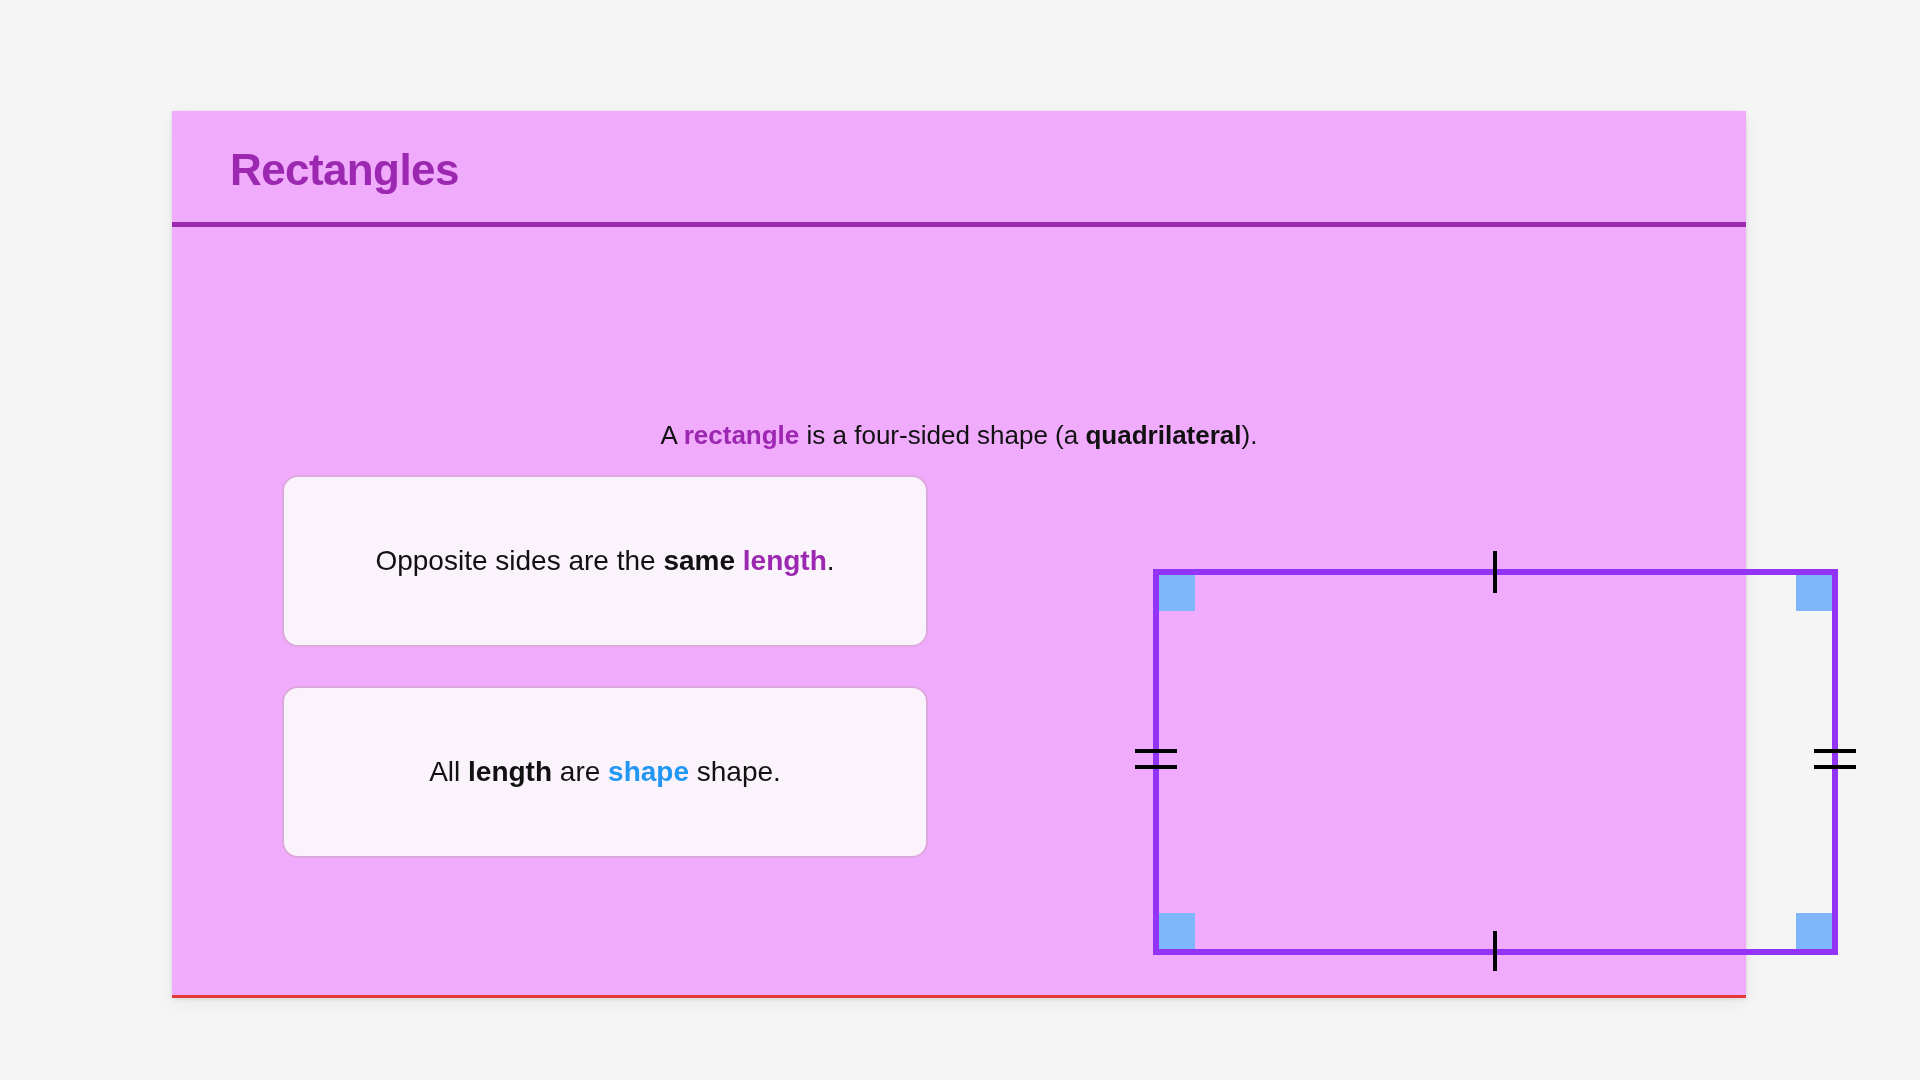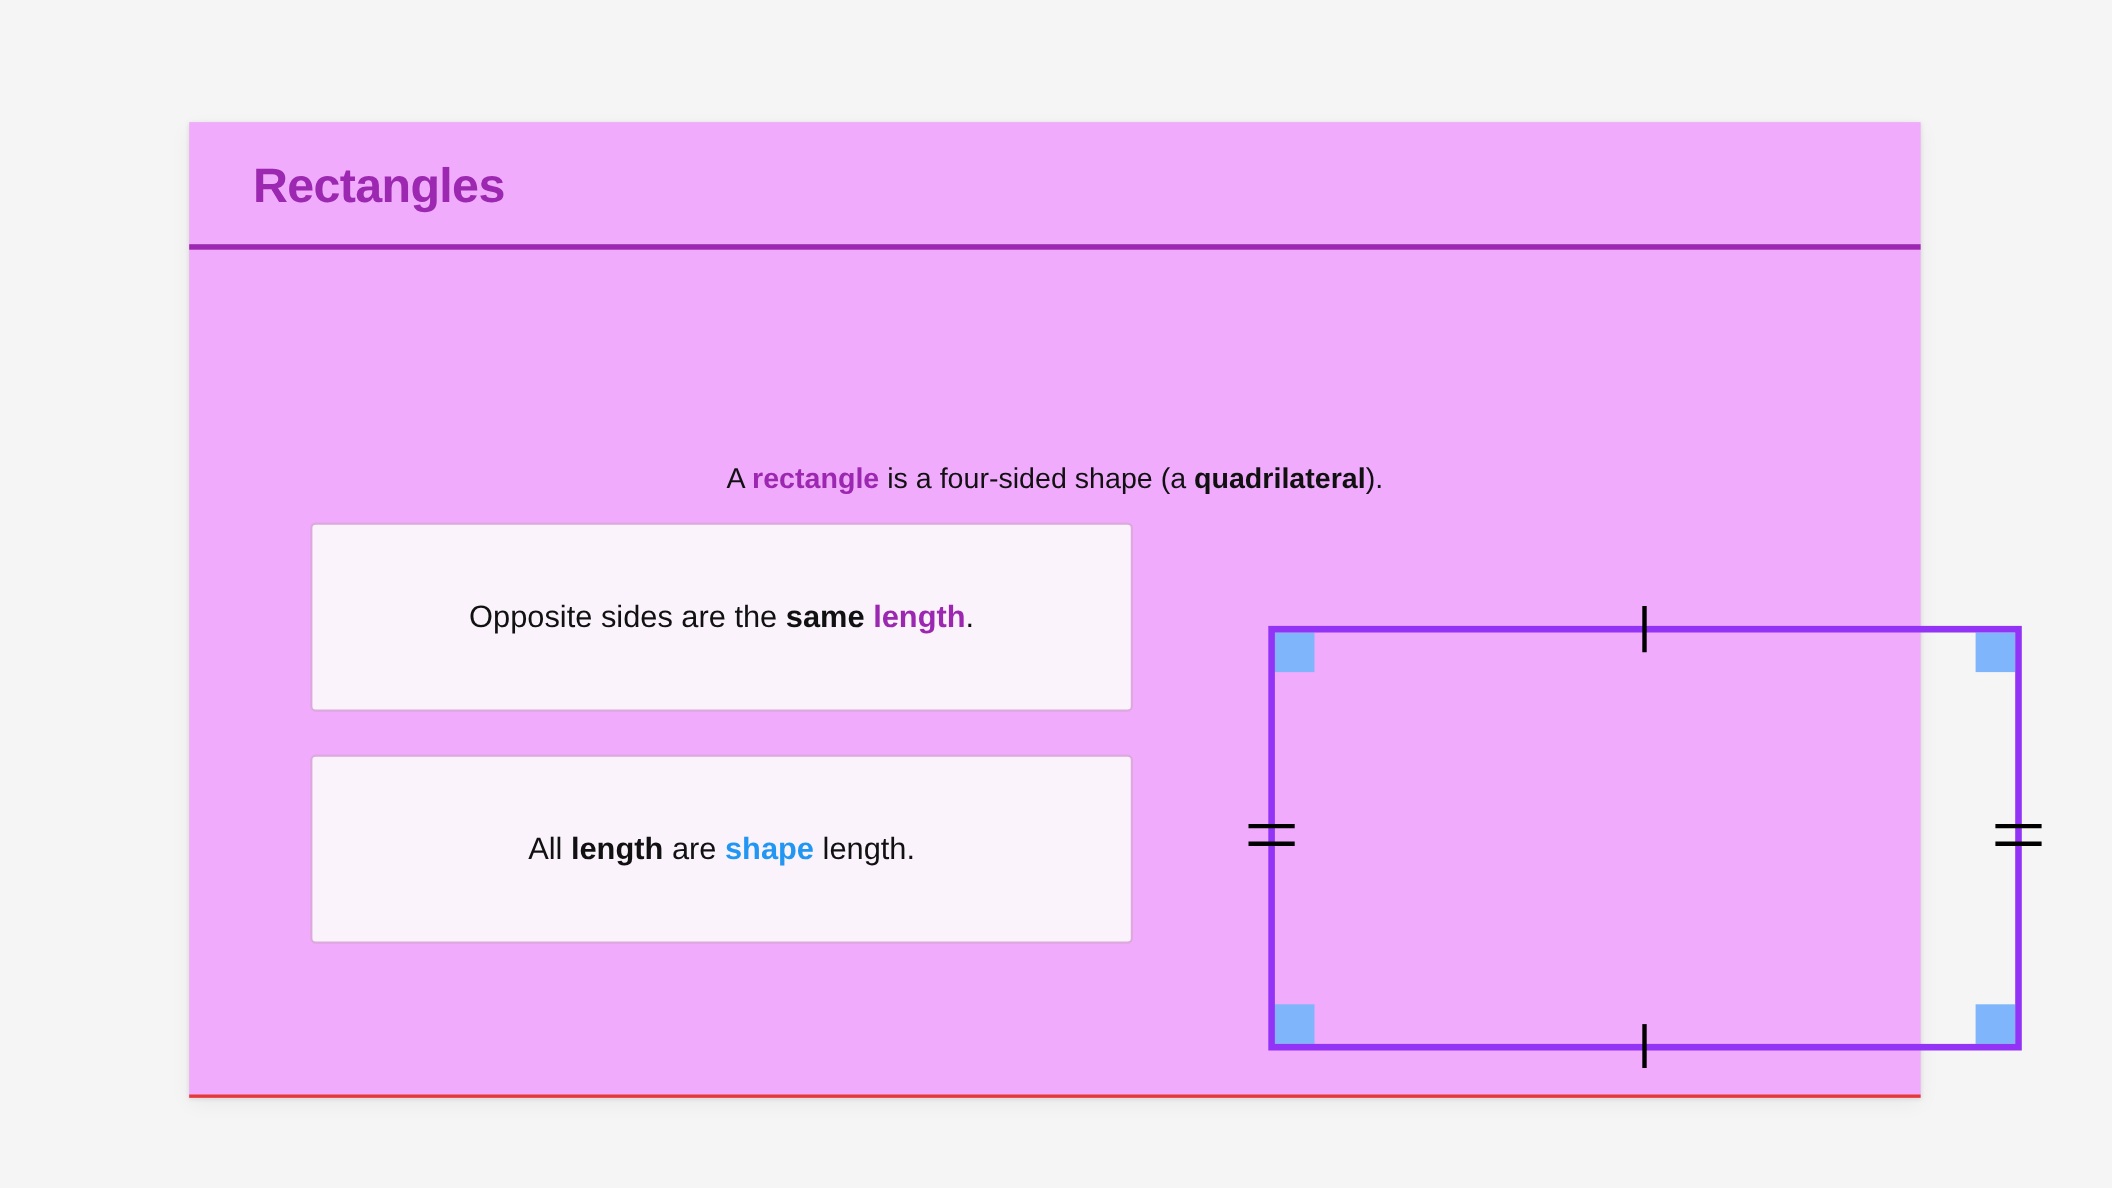--- a/index.html
+++ b/index.html
@@ -92,25 +92,25 @@
   
   #fact-list {
     position: absolute;
     left: 110px;
     top: 364px;
     width: 646px;
   }
 
   .fact-card {
     position: relative;
-    width: 748px;
+    width: 646px;
     height: 172px;
     background: #faf3fb;
     border: 2px solid #dca8de;
-    border-radius: 5px;
+    border-radius: 16px;
     display: flex;
     align-items: center;
     justify-content: center;
     margin-bottom: 39px;
   }
 
   .fact-text {
     font-size: 28px;
     line-height: 1.3;
     color: #111111;
@@ -148,21 +148,21 @@
   <div id="fact-list">
 
     <div class="fact-card">
       <div class="fact-text">
         <span>Opposite sides are the </span><span class="kw-bold">same</span><span> </span><span class="kw-purple">length</span><span>.</span>
       </div>
     </div>
 
     <div class="fact-card">
       <div class="fact-text">
-        <span>All </span><span class="kw-bold">length</span><span> are </span><span class="kw-blue">shape</span><span> length.</span>
+        <span>All </span><span class="kw-bold">length</span><span> are </span><span class="kw-blue">shape</span><span> shape.</span>
       </div>
     </div>
 
   </div>
 
   <div id="rectangle-diagram">
     <svg width="780" height="460" viewBox="0 0 780 460" xmlns="http://www.w3.org/2000/svg">
 
       <rect x="47" y="64" width="36" height="36" fill="#7fb5fb"></rect>
       <rect x="684" y="64" width="36" height="36" fill="#7fb5fb"></rect>

